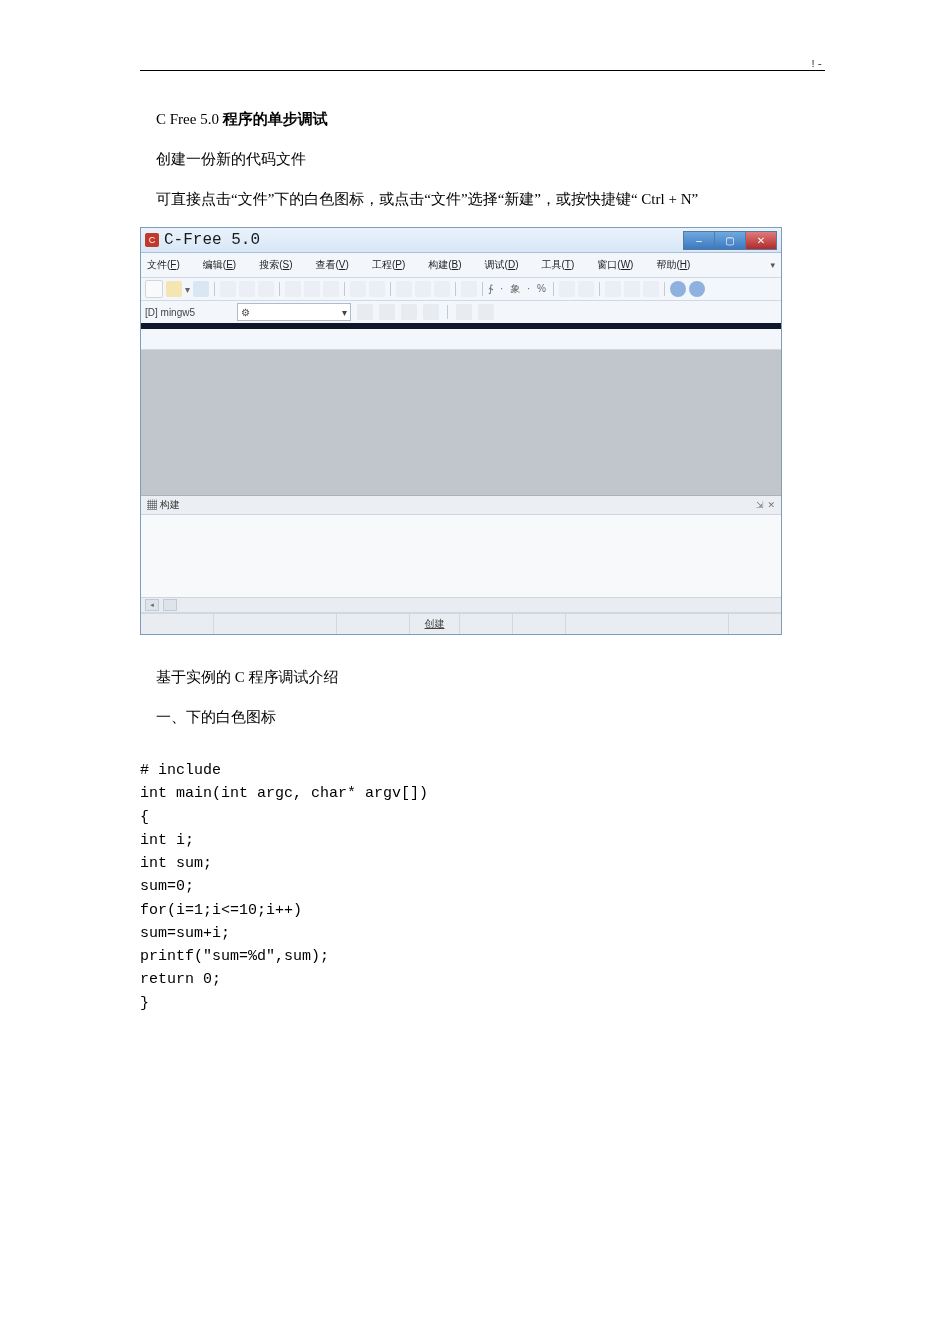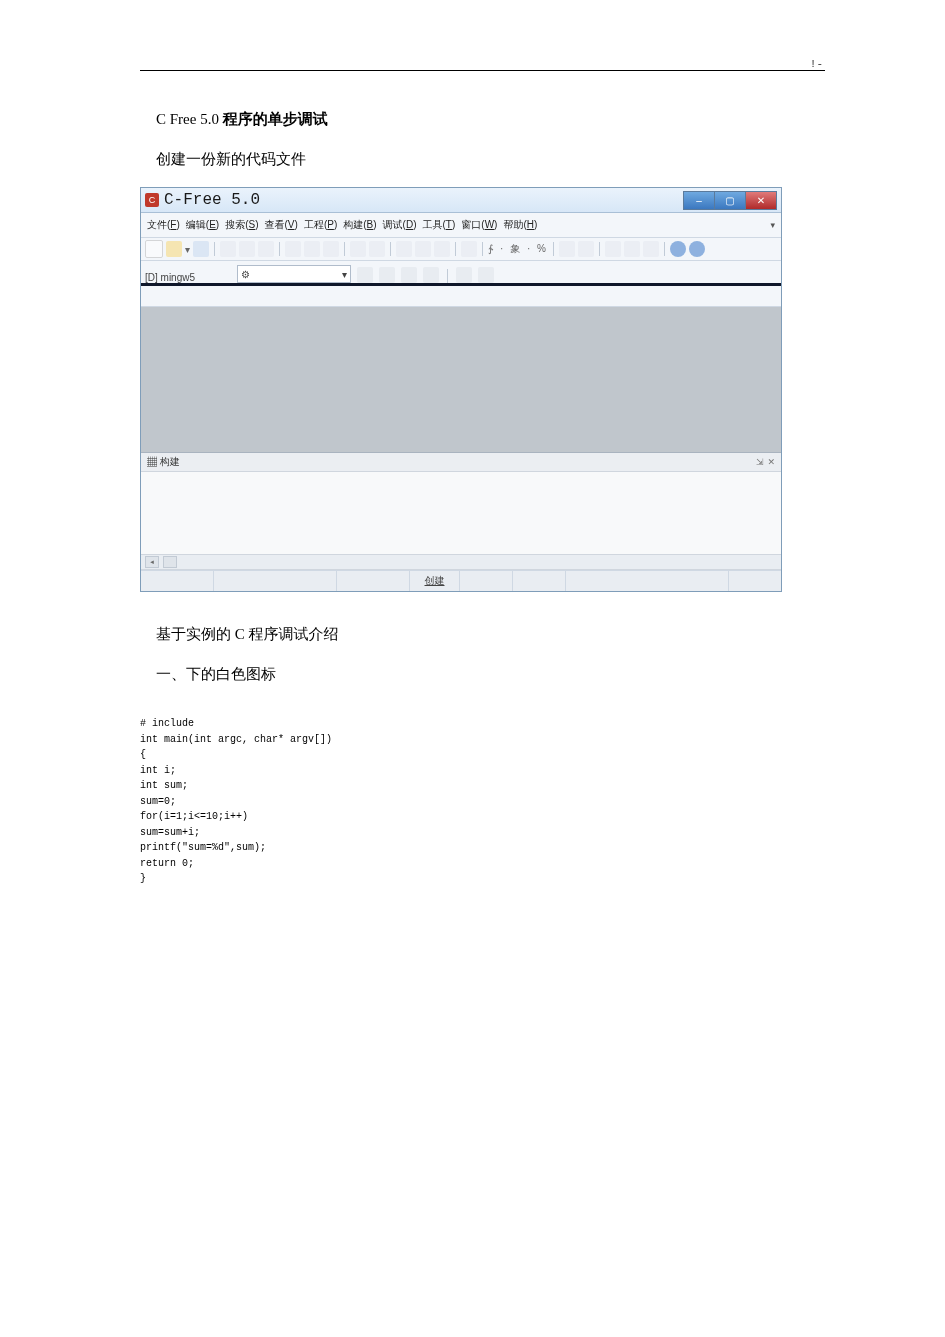--- a/index.html
+++ b/index.html
@@ -75,21 +75,21 @@
   .win-min { background: linear-gradient(#6fa9e0,#3b78c0); border-right: none; }
   .win-max { background: linear-gradient(#6fa9e0,#3b78c0); border-right: none; }
   .win-close { background: linear-gradient(#e07a7a,#b02a2a); }
   .menubar {
     display: flex;
     align-items: center;
     height: 20px;
     padding: 2px 6px;
     background: #f3f6fa;
     border-bottom: 1px solid #cfd8e3;
-    gap: 6px;
+    gap: 23px;
     font-size: 10px;
     color: #222;
   }
   .menubar .menu-item u { text-decoration: underline; }
   .menubar .spacer { flex: 1; }
   .menubar .dropdown-arrow { font-size: 9px; color: #555; }
   .toolbar {
     height: 22px;
     background: #f3f6fa;
     border-bottom: 1px solid #cfd8e3;
@@ -109,23 +109,23 @@
     background: #c1cbd7;
     margin: 0 2px;
   }
   .tbtext {
     font-size: 10px;
     color: #666;
   }
   .toolbar2 {
     height: 22px;
     background: #f3f6fa;
-    border-bottom: 3px solid #0f172a;
-    display: flex;
-    align-items: flex-end;
+    border-bottom: 6px solid #0f172a;
+    display: flex;
+    align-items: center;
     padding: 0 4px;
     gap: 6px;
     font-size: 10px;
     color: #444;
   }
   .toolbar2 .combo {
     width: 106px; height: 16px;
     border: 1px solid #b0bccb;
     background: #fff;
     display: flex; align-items: center; justify-content: space-between;
@@ -187,21 +187,21 @@
   }
   .statusbar .cell {
     border-right: 1px solid #cfd8e3;
     display: flex; align-items: center; justify-content: center;
     padding: 0 6px;
     text-decoration: underline;
   }
   .statusbar .cell.flex { flex: 1; }
   .code {
     font-family: "Courier New", monospace;
-    font-size: 10px;
+    font-size: 15px;
     line-height: 1.55;
     white-space: pre;
     color: #000;
     margin-top: 30px;
   }
   .mixed-line {
     font-family: "SimSun","宋体",serif;
   }
   
   svg { display: block; }
@@ -211,20 +211,21 @@
 
 <div class="page">
 
   <div class="page-mark">!-</div>
   <div class="rule"></div>
 
   <p class="body-text">
     <span>C Free 5.0 </span><span class="bold">程序的单步调试</span>
   </p>
   <p class="body-text">创建一份新的代码文件</p>
+  <p class="body-text">可直接点击“文件”下的白色图标，或点击“文件”选择“新建”，或按快捷键“  Ctrl + N”</p>
 
   <div class="screenshot">
 
     <div class="titlebar">
       <span class="app-icon">
         <svg viewBox="0 0 14 14" width="14" height="14">
           <rect x="0" y="0" width="14" height="14" fill="#c0392b" rx="2"></rect>
           <text x="7" y="10" text-anchor="middle" font-size="9" fill="#fff" font-family="Arial">C</text>
         </svg>
       </span>

